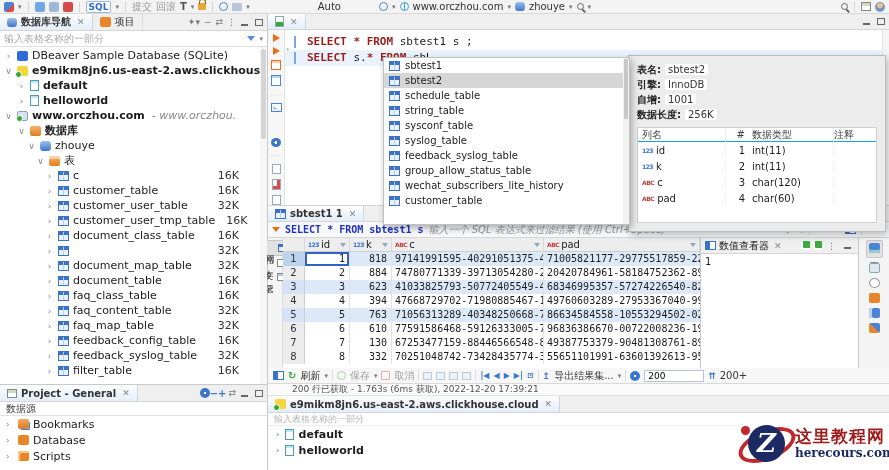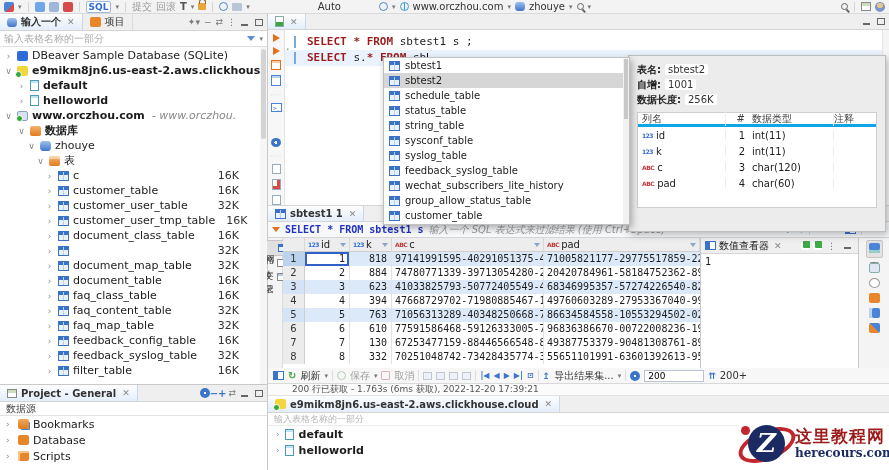--- a/index.html
+++ b/index.html
@@ -185,21 +185,21 @@
   .acitem.sel { background:#d6d6d6; }
   .acscroll { position:absolute; right:0; top:0; width:6px; height:100%; background:#f2f2f2; }
   .acscroll .thumb { margin:1px; height:60px; background:#c8c8c8; }
 
   .infopop { position:absolute; left:628px; top:55px; width:258px; height:177px; background:#ececec; border:1px solid #bdbdbd; box-shadow:2px 3px 7px rgba(0,0,0,.25); z-index:40; padding:6px 8px 4px; font-size:10px; }
   .kv { height:15px; display:flex; align-items:center; gap:4px; }
   .kv .k { font-weight:bold; color:#222; }
   .kv .v { background:#fff; padding:0 3px; border-radius:2px; color:#333; }
   .infotable { margin-top:5px; background:#fff; border:1px solid #cfcfcf; height:96px; font-size:10px; }
   .itr { display:flex; height:16px; align-items:center; }
-  .itr.h { height:14px; color:#444; border-bottom:3px solid #0ea5e9; }
+  .itr.h { height:14px; color:#444; border-bottom:1px solid #0ea5e9; }
   .it-name { width:88px; padding-left:4px; border-right:1px solid #eee; display:flex; gap:3px; align-items:center; }
   .it-ord { width:22px; text-align:right; padding-right:3px; }
   .it-type { width:86px; padding-left:4px; border-right:1px solid #eee; }
   .it-com { flex:1; }
 
   
   .logo { position:absolute; right:2px; bottom:4px; width:148px; height:44px; z-index:100; display:flex; align-items:center; background:#fff; }
   .logomark { position:relative; width:56px; height:44px; flex:none; }
   .logocircle { position:absolute; left:9px; top:3px; width:37px; height:37px; border-radius:50%; background:#1b2a63; color:#fff; font-family:"DejaVu Serif","Liberation Serif",serif; font-size:26px; font-weight:bold; font-style:italic; text-align:center; line-height:36px; z-index:2; }
   .logoswoosh { position:absolute; left:-2px; top:8px; width:60px; height:30px; border:4px solid #c1272d; border-radius:50%; transform:rotate(-22deg); }
@@ -252,21 +252,21 @@
     <span class="ic-persp"></span>
     <span class="ic-user"></span>
   </div>
 
   <div class="main">
 
     <div class="leftcol">
       <div class="tabbar">
         <div class="tab active">
           <span class="ic-dbsmall"></span>
-          <span>输入一个</span>
+          <span>数据库导航</span>
           <span class="xbtn">✕</span>
         </div>
         <div class="tab">
           <span class="ic-dfolder tic"></span>
           <span>项目</span>
         </div>
         <span class="spacer"></span>
         <span class="bar-ic">✦▾</span>
         <span class="bar-ic">−</span>
         <span class="bar-ic">⇄</span>
@@ -747,60 +747,60 @@
         <div class="acitem sel">
         <span class="ic-table tic"></span>
         <span>sbtest2</span>
       </div>
         <div class="acitem">
         <span class="ic-table tic"></span>
         <span>schedule_table</span>
       </div>
         <div class="acitem">
         <span class="ic-table tic"></span>
-        <span>status_table</span>
+        <span>string_table</span>
       </div>
         <div class="acitem">
         <span class="ic-table tic"></span>
-        <span>string_table</span>
+        <span>sysconf_table</span>
       </div>
         <div class="acitem">
         <span class="ic-table tic"></span>
-        <span>sysconf_table</span>
+        <span>syslog_table</span>
       </div>
         <div class="acitem">
         <span class="ic-table tic"></span>
-        <span>syslog_table</span>
+        <span>feedback_syslog_table</span>
       </div>
         <div class="acitem">
         <span class="ic-table tic"></span>
-        <span>feedback_syslog_table</span>
+        <span>group_allow_status_table</span>
       </div>
         <div class="acitem">
         <span class="ic-table tic"></span>
         <span>wechat_subscribers_lite_history</span>
-      </div>
-        <div class="acitem">
-        <span class="ic-table tic"></span>
-        <span>group_allow_status_table</span>
       </div>
         <div class="acitem">
         <span class="ic-table tic"></span>
         <span>customer_table</span>
       </div>
       </div>
     <div class="acscroll">
         <div class="thumb"></div>
       </div>
   </div>
 
   <div class="infopop">
     <div class="kv">
         <span class="k">表名:</span>
         <span class="v">sbtest2</span>
+      </div>
+    <div class="kv">
+        <span class="k">引擎:</span>
+        <span class="v">InnoDB</span>
       </div>
     <div class="kv">
         <span class="k">自增:</span>
         <span class="v">1001</span>
       </div>
     <div class="kv">
         <span class="k">数据长度:</span>
         <span class="v">256K</span>
       </div>
     <div class="infotable">

